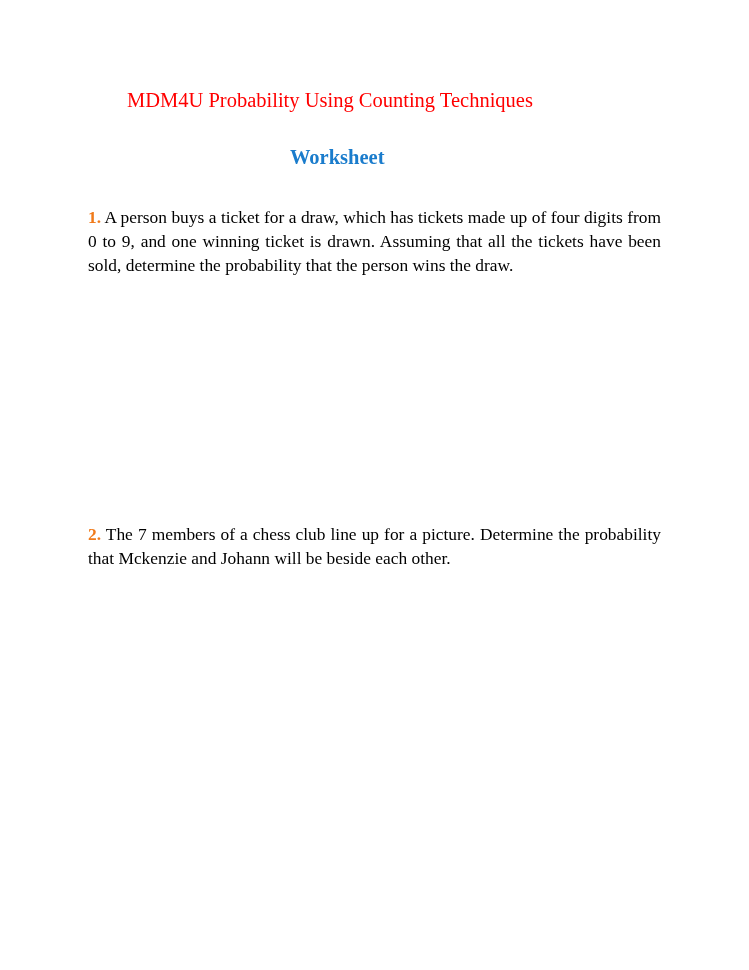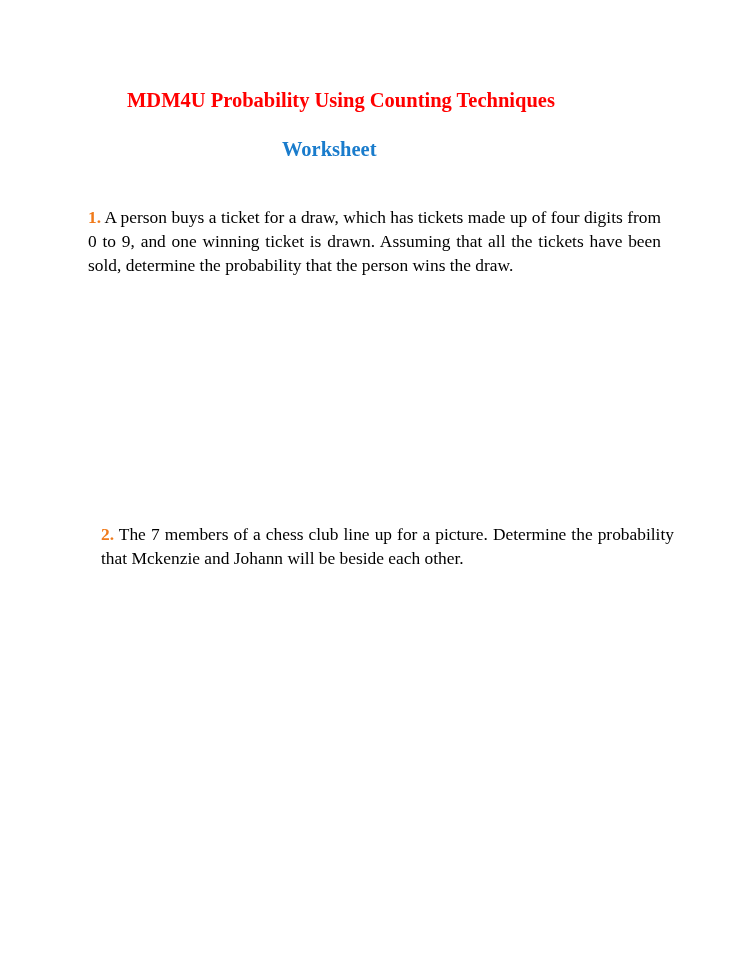--- a/index.html
+++ b/index.html
@@ -1,25 +1,25 @@
 <!DOCTYPE html>
 <html><head>
   <meta charset="utf-8">
   <style>
     html, body { margin: 0; padding: 0; background: #ffffff; }
     body { width: 749px; height: 970px; position: relative; overflow: hidden;
            font-family: "Liberation Serif", "DejaVu Serif", serif; color: #000; }
     .title { position: absolute; left: 127px; top: 89px; margin: 0;
-             font-size: 20.5px; font-weight: bold; color: #ff0000; white-space: nowrap; }
-    .subtitle { position: absolute; left: 282px; top: 138px; margin: 0;
+             font-size: 20.5px; font-weight: normal; color: #ff0000; white-space: nowrap; }
+    .subtitle { position: absolute; left: 282px; top: 138px; margin: 8px;
                 font-size: 20.5px; font-weight: bold; color: #1a7ccc; white-space: nowrap; }
     .question { position: absolute; left: 88px; width: 573px; margin: 0;
                 font-size: 17.4px; line-height: 24px; text-align: justify; }
     .q1 { top: 205px; }
-    .q2 { top: 522px; margin-left: 13px; }
+    .q2 { top: 522px; }
     .qnum { color: #f07a1a; font-weight: bold; }
   </style>
 </head>
 <body>
 
 <h1 class="title">MDM4U Probability Using Counting Techniques</h1>
 <h2 class="subtitle">Worksheet</h2>
 
 <p class="question q1"><span class="qnum">1.</span> <span>A person buys a ticket for a draw, which has tickets made up of four digits from 0 to 9, and one winning ticket is drawn. Assuming that all the tickets have been sold, determine the probability that the person wins the draw.</span></p>
 

